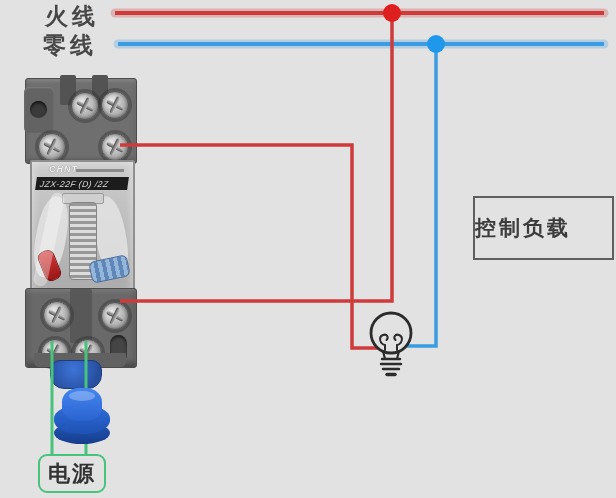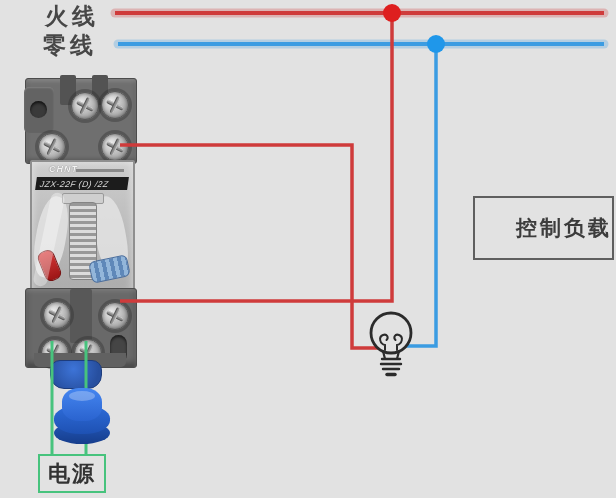--- a/index.html
+++ b/index.html
@@ -5,21 +5,21 @@
   html,body { margin:0; padding:0; }
   body { font-family:"Liberation Sans", sans-serif; }
   .canvas { position:relative; width:616px; height:498px; background:#e2e2e2; overflow:hidden; }
 
   
   .wire-label { position:absolute; font-size:23px; font-weight:bold; color:#474747; letter-spacing:4px; }
   .label-live { left:45px; top:1px; }
   .label-neutral { left:43px; top:30px; }
 
   .load-box { position:absolute; left:473px; top:196px; width:137px; height:60px;
-              border:2px solid #701a75; display:flex; align-items:center; justify-content:flex-end; }
+              border:2px solid #701a75; display:flex; align-items:center; justify-content:flex-start; }
   .load-box span { font-size:21px; color:#3c3c3c; letter-spacing:3px; font-weight:bold; }
 
   .power-box { position:absolute; left:38px; top:454px; width:64px; height:35px;
                border:2px solid #47c37d; display:flex; align-items:center; justify-content:center; z-index:4; }
   .power-box span { font-size:22px; color:#333; letter-spacing:2px; font-weight:bold; }
 
   
   svg.wires { position:absolute; left:0; top:0; z-index:2; pointer-events:none; }
   .glow { opacity:.28; }
 
@@ -166,17 +166,17 @@
     <div class="btn-ring"></div>
     <div class="btn-body"></div>
     <div class="btn-cap"></div>
     <div class="btn-hl"></div>
   </div>
 
   <div class="load-box" style="border-color: rgb(95, 95, 95);">
     <span>控制负载</span>
   </div>
 
-  <div class="power-box" style="border-color: rgb(71, 195, 125);">
+  <div class="power-box" style="border-color: rgb(71, 195, 125); border-radius: 9px;">
     <span>电源</span>
   </div>
 
 </div>
 
 </body></html>

